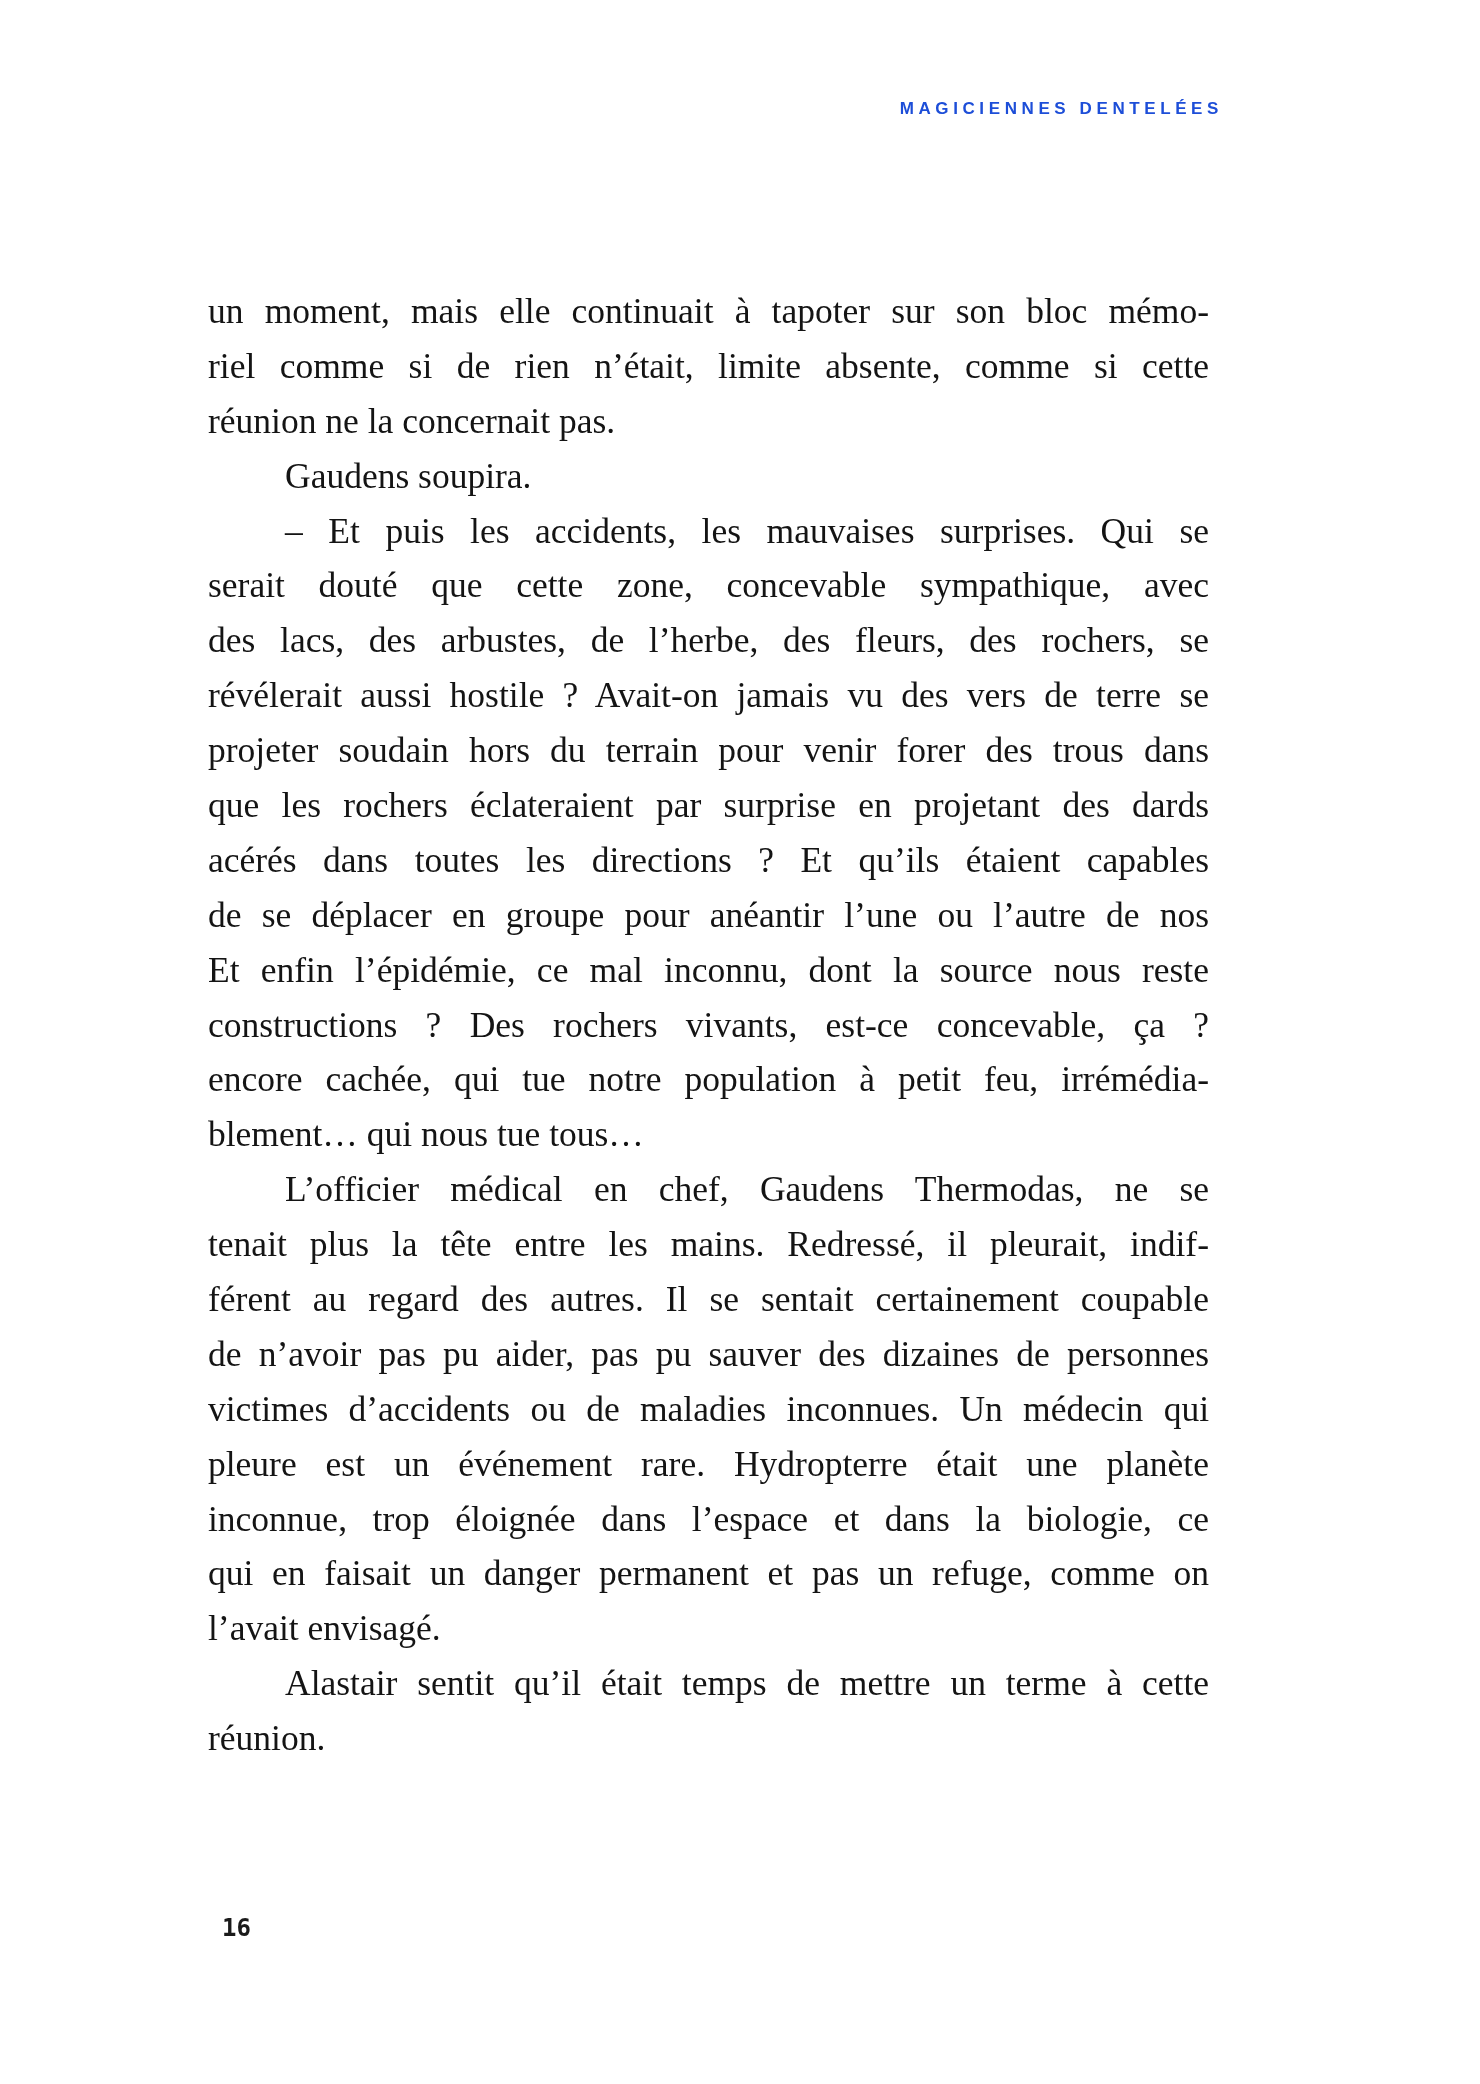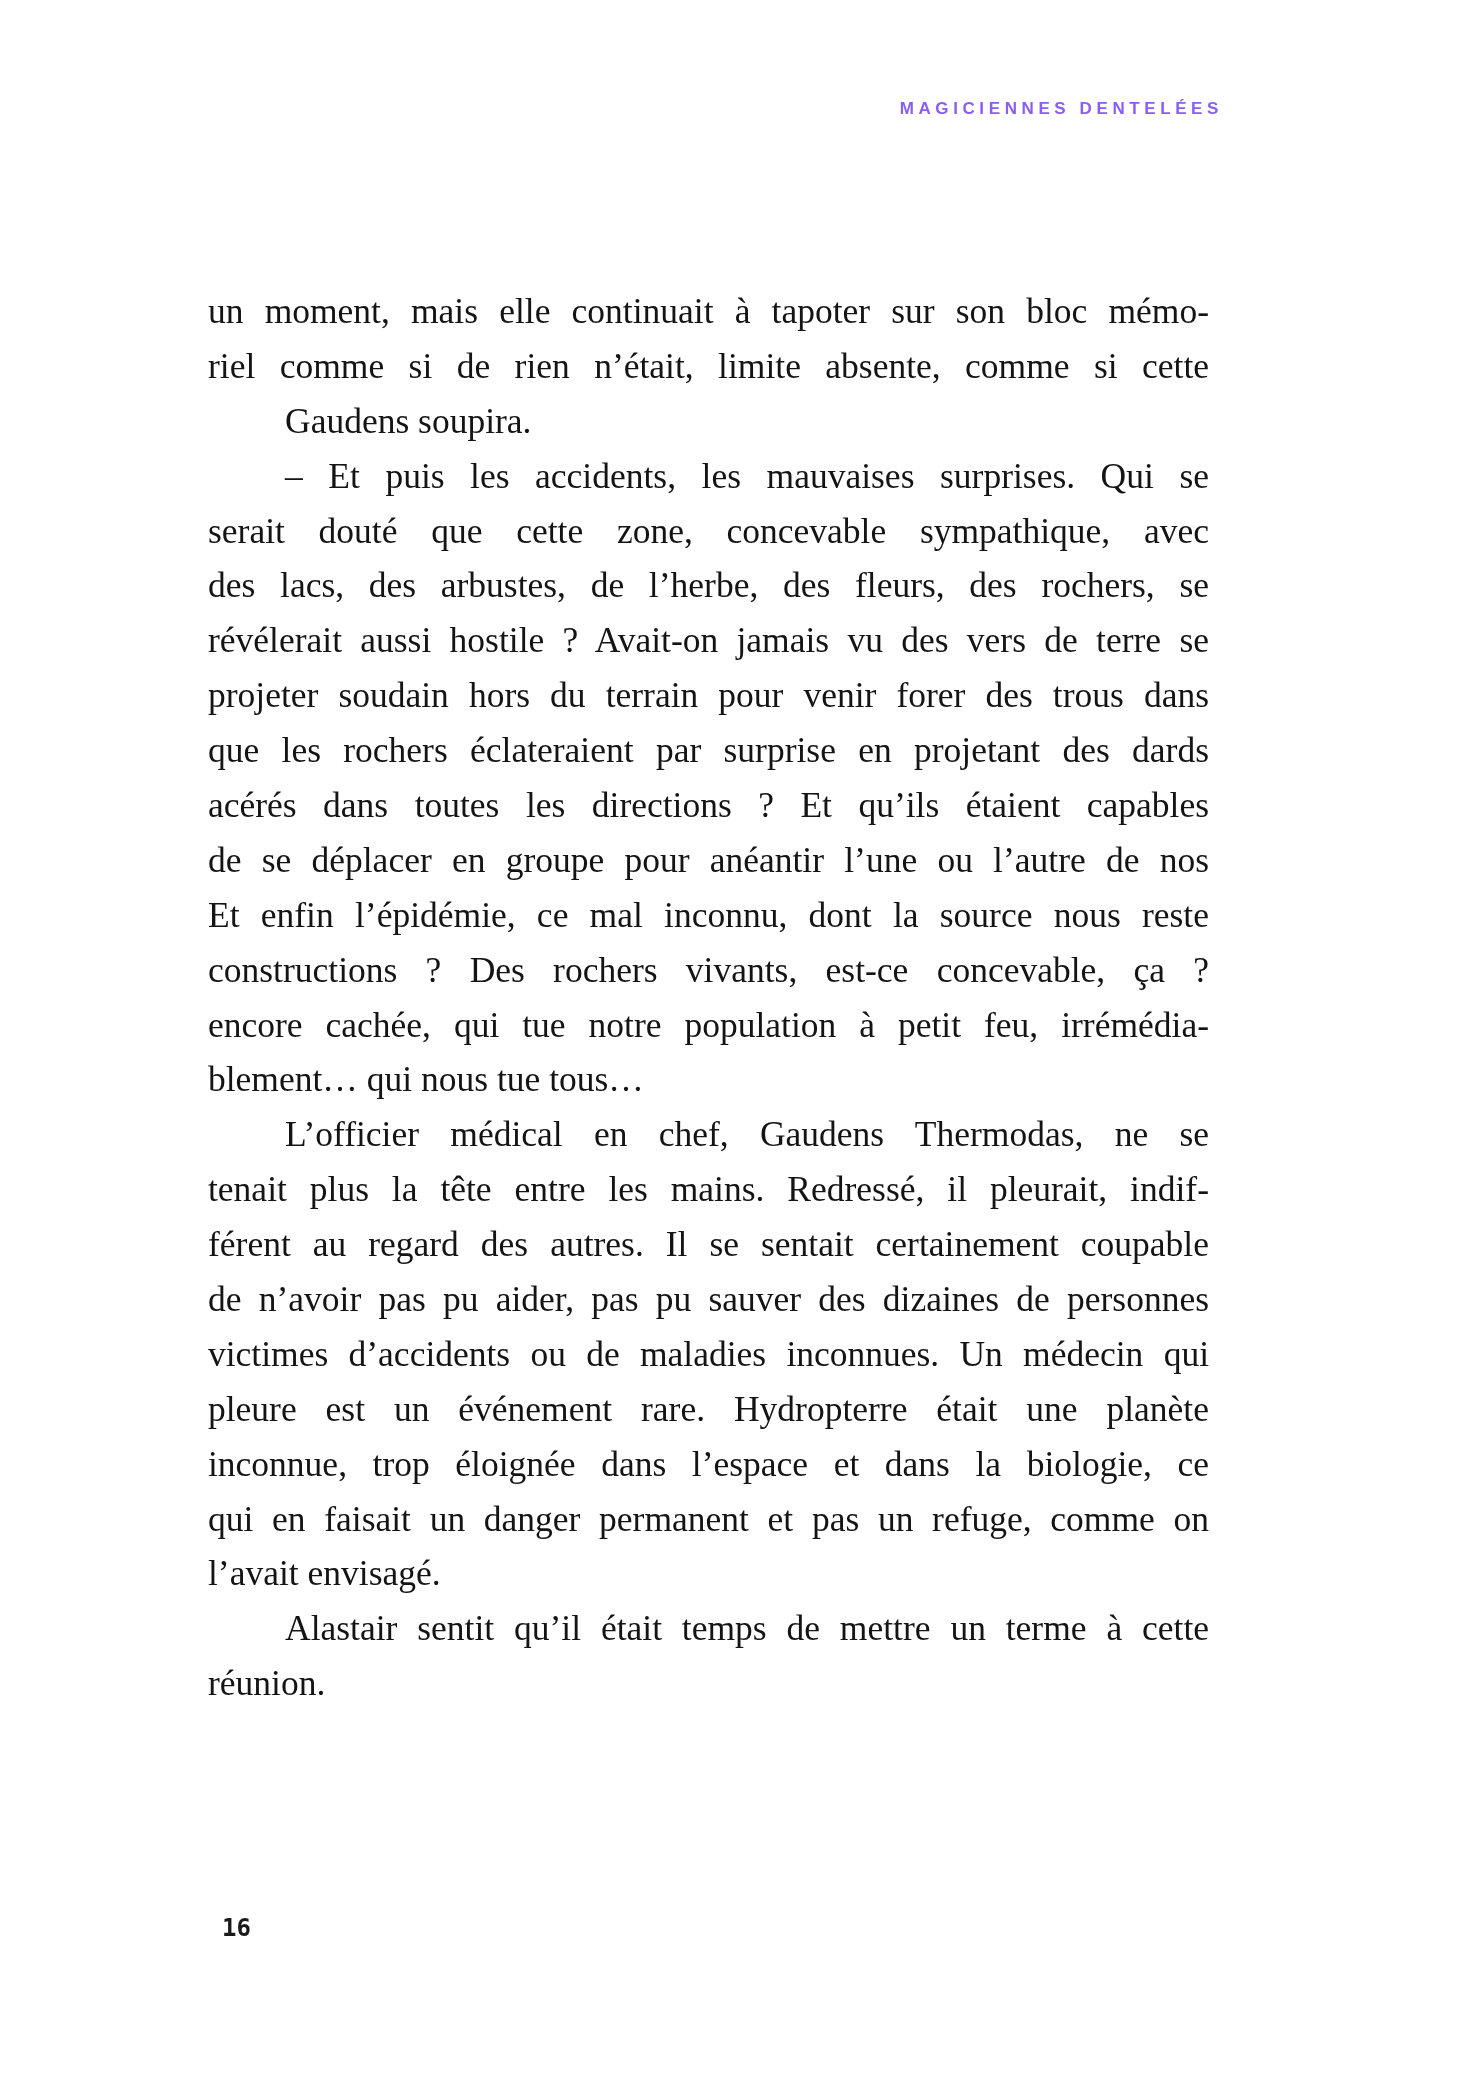--- a/index.html
+++ b/index.html
@@ -15,21 +15,21 @@
       color: #141414;
     }
     .running-header {
       position: absolute;
       top: 99px;
       right: 257px;
       font-family: "Liberation Sans", sans-serif;
       font-weight: bold;
       font-size: 17px;
       letter-spacing: 4.6px;
-      color: #8b5cf6;
+      color: #1d4ed8;
       white-space: nowrap;
     }
     .text-block {
       position: absolute;
       left: 208px;
       top: 284px;
       width: 1001px;
       font-family: "Liberation Serif", serif;
       font-size: 35.5px;
       line-height: 54.9px;
@@ -62,20 +62,21 @@
 </head>
 <body>
 
 <div class="running-header">MAGICIENNES DENTELÉES</div>
 
 <div class="text-block">
 
   <div>
     <span class="line">un moment, mais elle continuait à tapoter sur son bloc mémo-</span>
     <span class="line">riel comme si de rien n’était, limite absente, comme si cette</span>
+    <span class="line last">réunion ne la concernait pas.</span>
   </div>
 
   <div>
     <span class="line last indent">Gaudens soupira.</span>
   </div>
 
   <div>
     <span class="line indent">– Et puis les accidents, les mauvaises surprises. Qui se</span>
     <span class="line">serait douté que cette zone, concevable sympathique, avec</span>
     <span class="line">des lacs, des arbustes, de l’herbe, des fleurs, des rochers, se</span>

